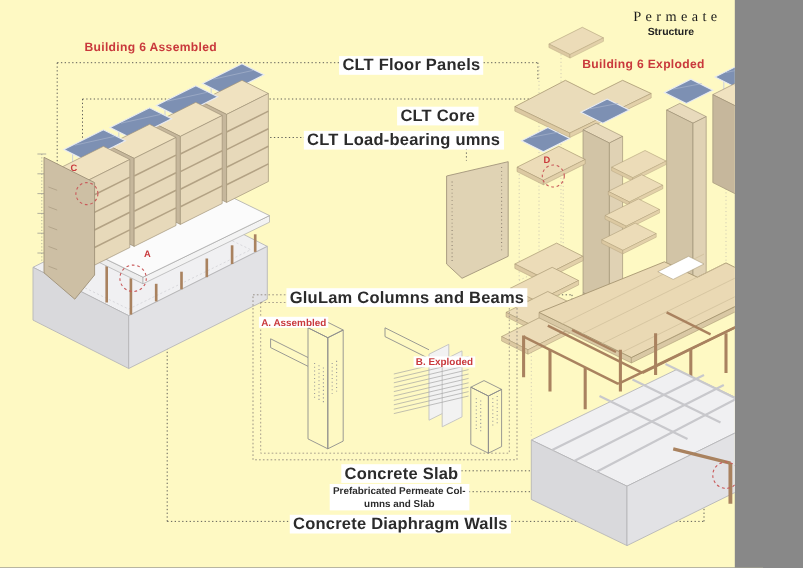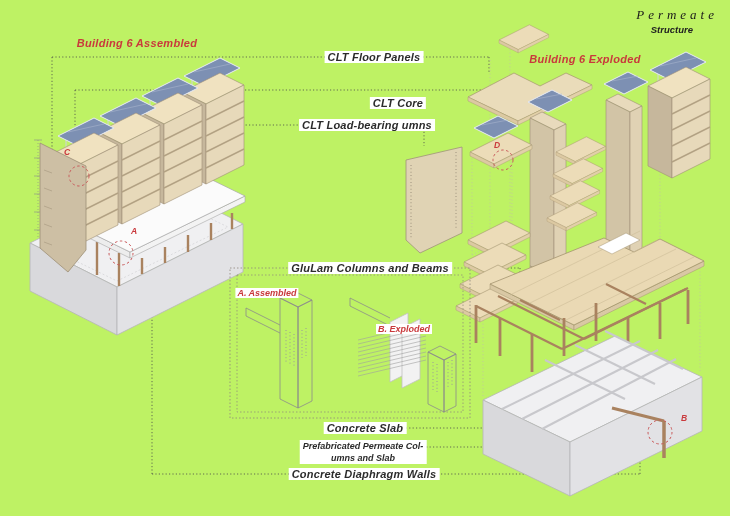--- a/index.html
+++ b/index.html
@@ -1,21 +1,21 @@
 <!DOCTYPE html>
 <html><head>
 <meta charset="utf-8">
 <style>
   html,body{margin:0;padding:0;background:#888;}
-  #sheet{position:relative;width:730px;height:516px;background:#bef264;overflow:hidden;
-         font-family:"Liberation Sans",sans-serif;font-style:italic;}
+  #sheet{position:relative;width:668px;height:516px;background:#fef9c3;overflow:hidden;
+         font-family:"Liberation Sans",sans-serif;}
   #art{position:absolute;left:0;top:0;z-index:1;}
   .txt{position:absolute;z-index:2;white-space:nowrap;color:#2b2b2b;}
   .ctr{transform:translateX(-50%);}
-  .lbl{font-size:11px;font-weight:bold;background:#fff;padding:0 3px;letter-spacing:.2px;}
+  .lbl{font-size:15px;font-weight:bold;background:#fff;padding:0 3px;letter-spacing:.2px;}
   .title{font-size:11px;font-weight:bold;color:#c9393c;letter-spacing:.3px;}
   .brand{font-family:"Liberation Serif",serif;font-size:13px;letter-spacing:4px;color:#1a1a1a;}
   .sheet-sub{font-size:9.5px;font-weight:bold;color:#222;}
   .detail-cap{font-size:9px;font-weight:bold;color:#c9393c;background:#fff;padding:0 2px;}
   .callout{font-size:8.5px;font-weight:bold;color:#c9393c;}
   .two-line{text-align:center;font-size:9px;font-weight:bold;background:#fff;line-height:12px;padding:0 3px;}
 </style>
 </head>
 <body>
 

